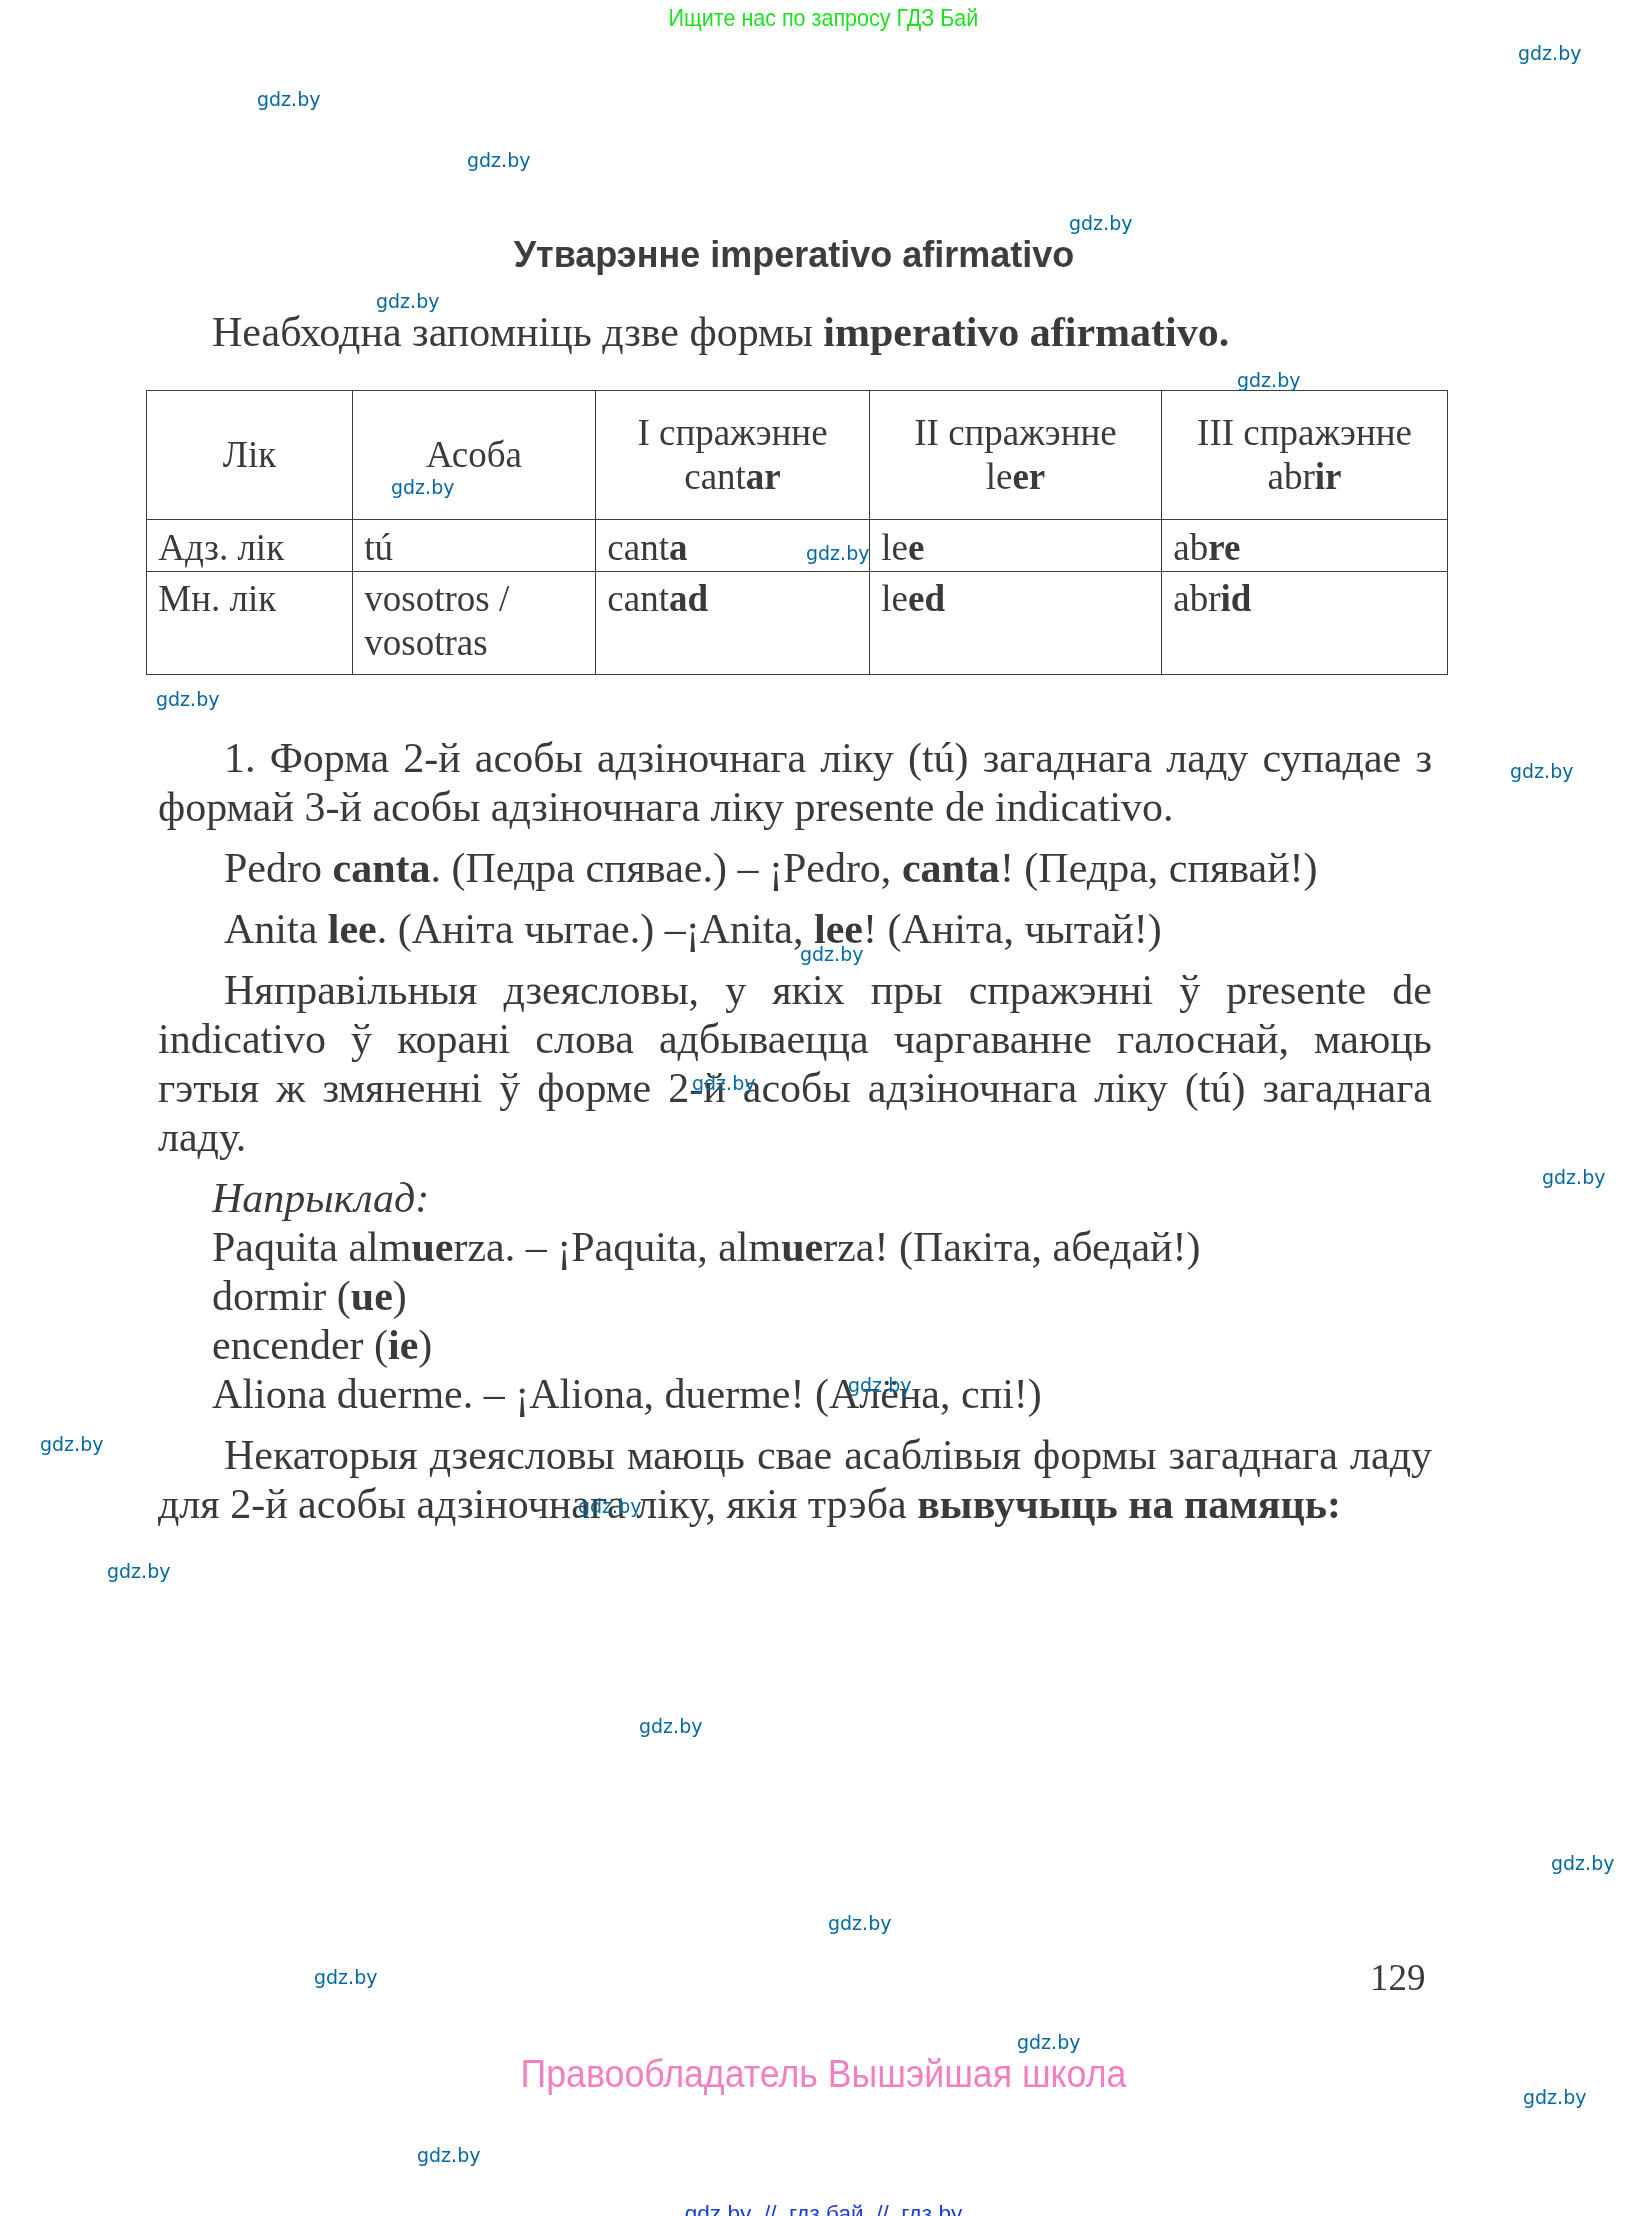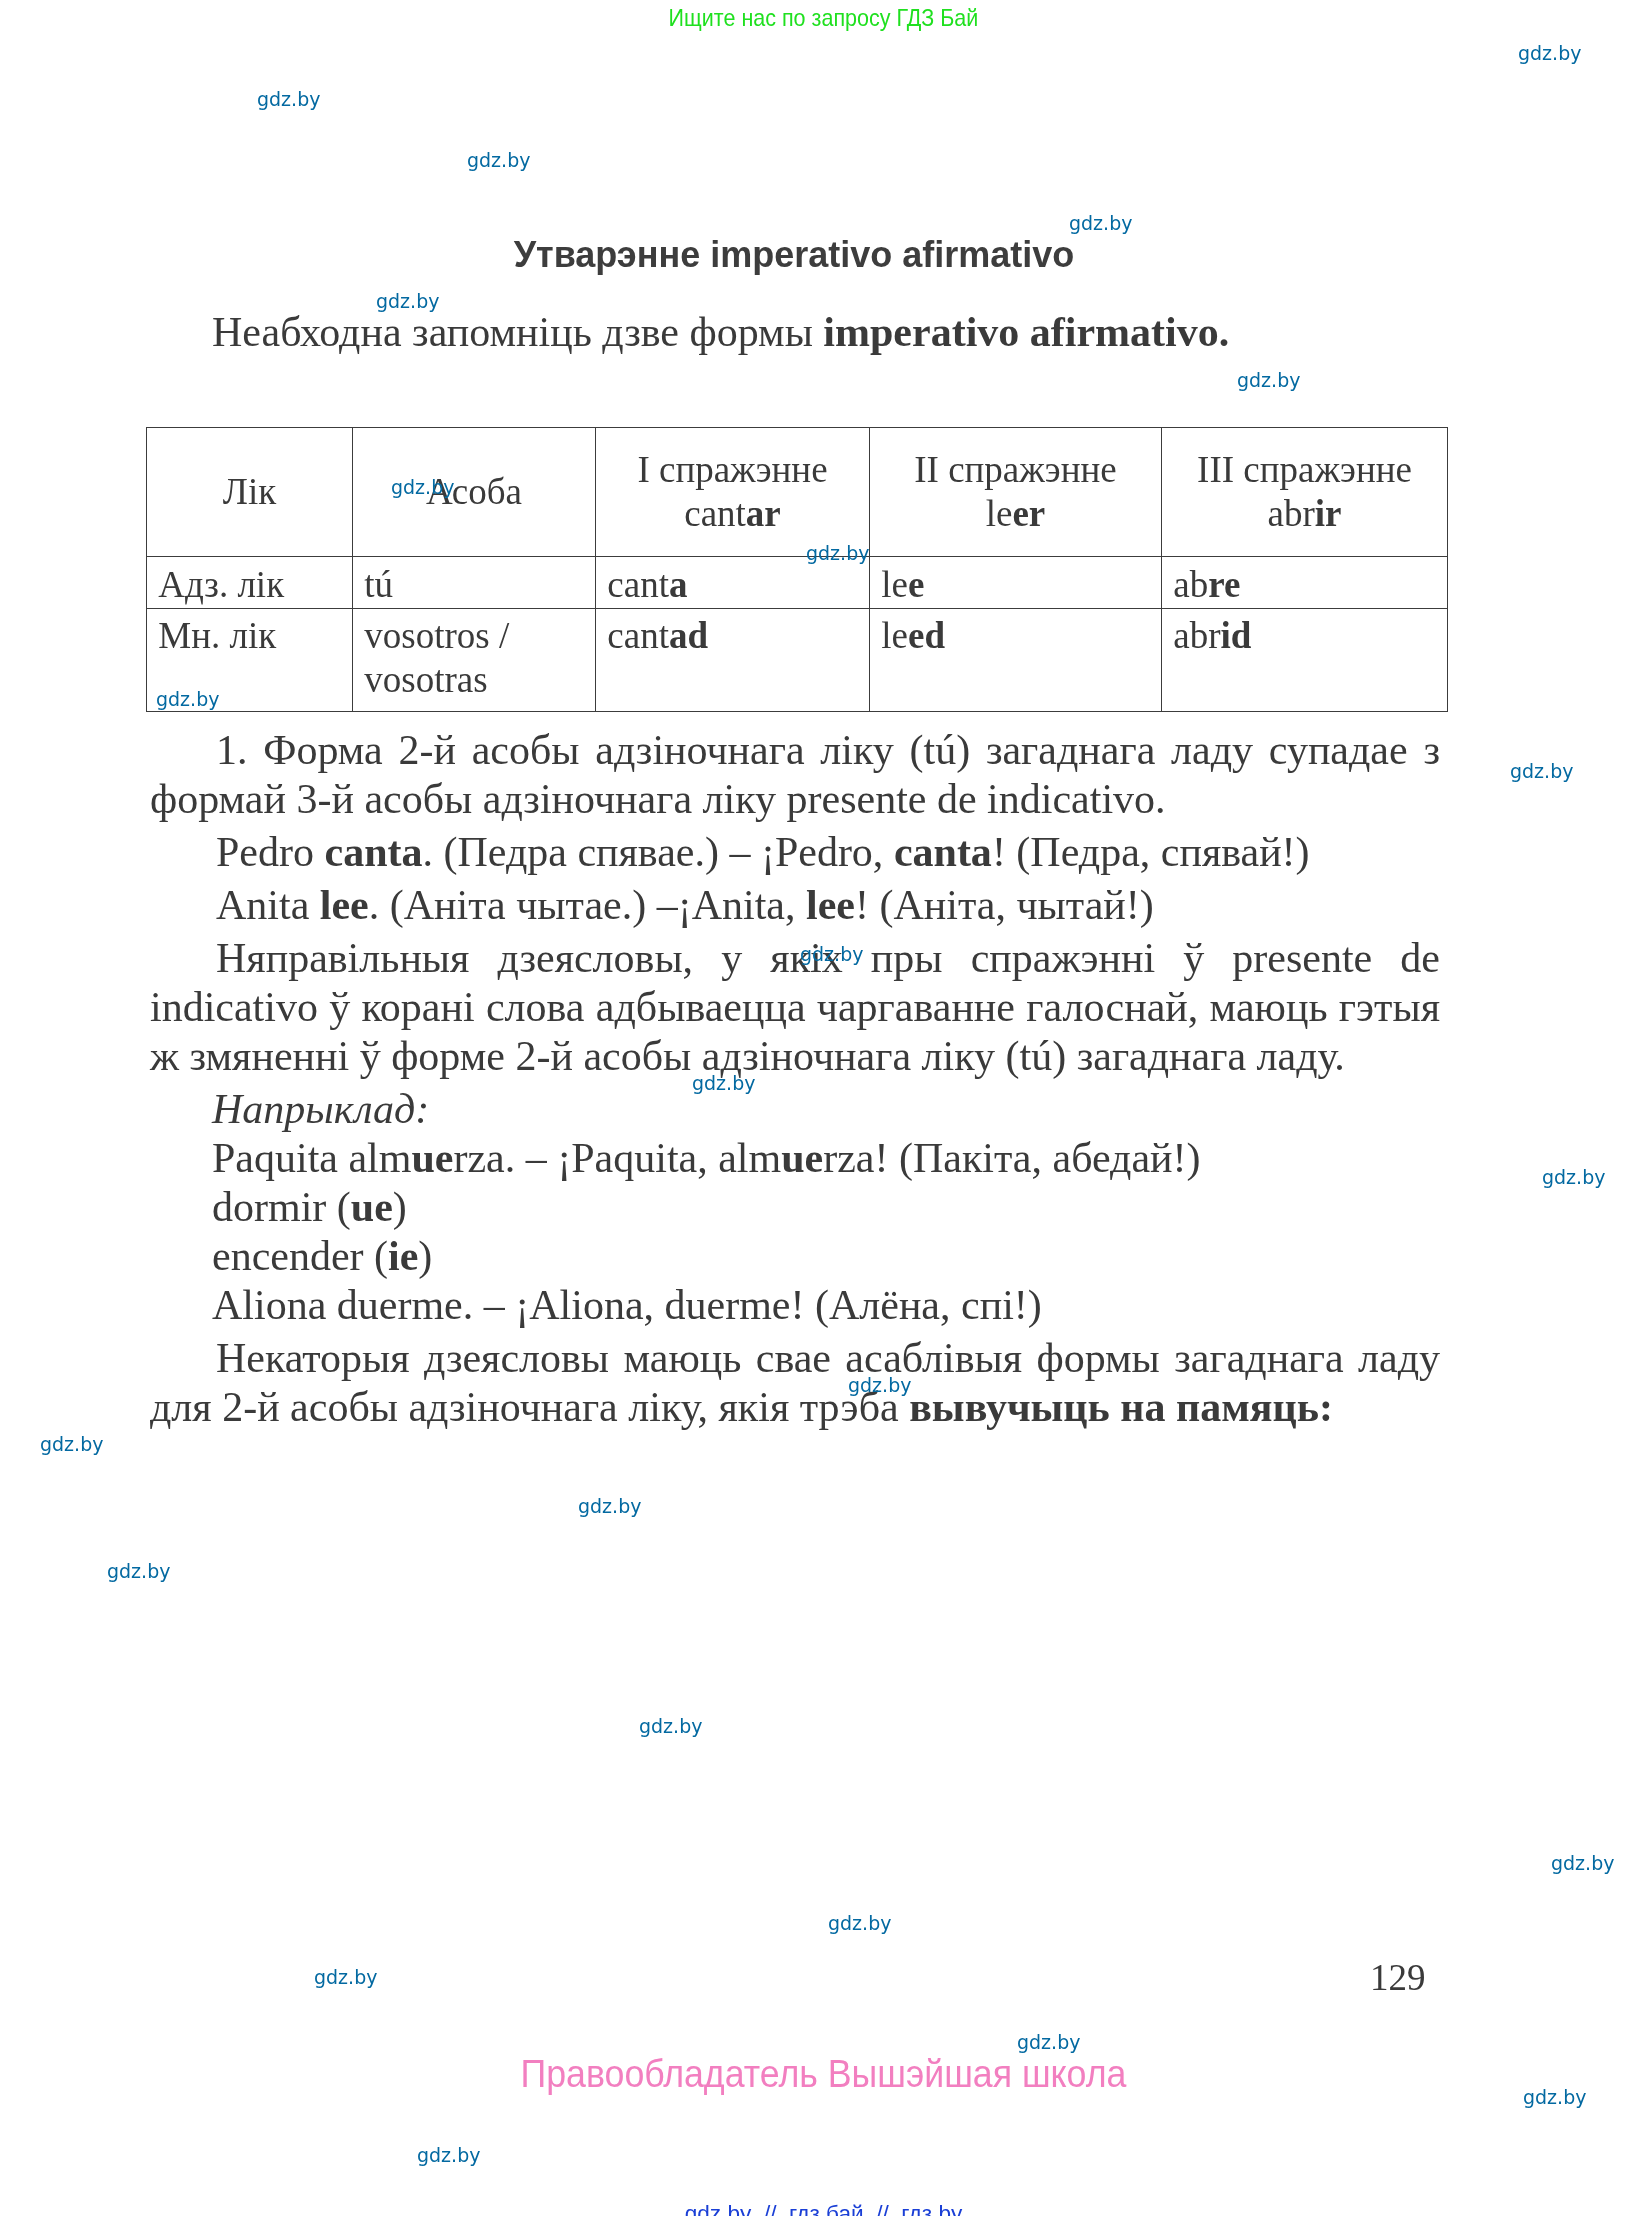--- a/index.html
+++ b/index.html
@@ -74,21 +74,20 @@
     position: absolute;
     left: 146px;
     top: 390px;
     width: 1301px;
     height: 285px;
     border-collapse: collapse;
     table-layout: fixed;
     font-family: "Liberation Serif", "DejaVu Serif", serif;
     font-size: 37px;
     color: #3a3a3a;
-    margin-top: 37px;
   }
   .conj-table td, .conj-table th {
     border: 1.6px solid #3c3c3c;
     padding: 0 11.3px;
     font-weight: normal;
   }
   .conj-table tr.hdr { height: 126px; }
   .conj-table tr.r1 { height: 43px; }
   .conj-table tr.r2 { height: 101px; }
   .conj-table th {
@@ -106,21 +105,21 @@
   .conj-table b { font-weight: bold; }
 
   
   .text-block {
     position: absolute;
     left: 146px;
     top: 722px;
     width: 1298px;
   }
   .para {
-    margin: 4px;
+    margin: 12px;
     text-align: justify;
     text-align-last: left;
   }
   .indent { text-indent: 66px; }
   .para b { font-weight: bold; }
   .gap-before { margin-top: 14.5px; }
   .example-line { margin: 0; padding-left: 66px; white-space: nowrap; }
 
   .page-number {
     position: absolute;

